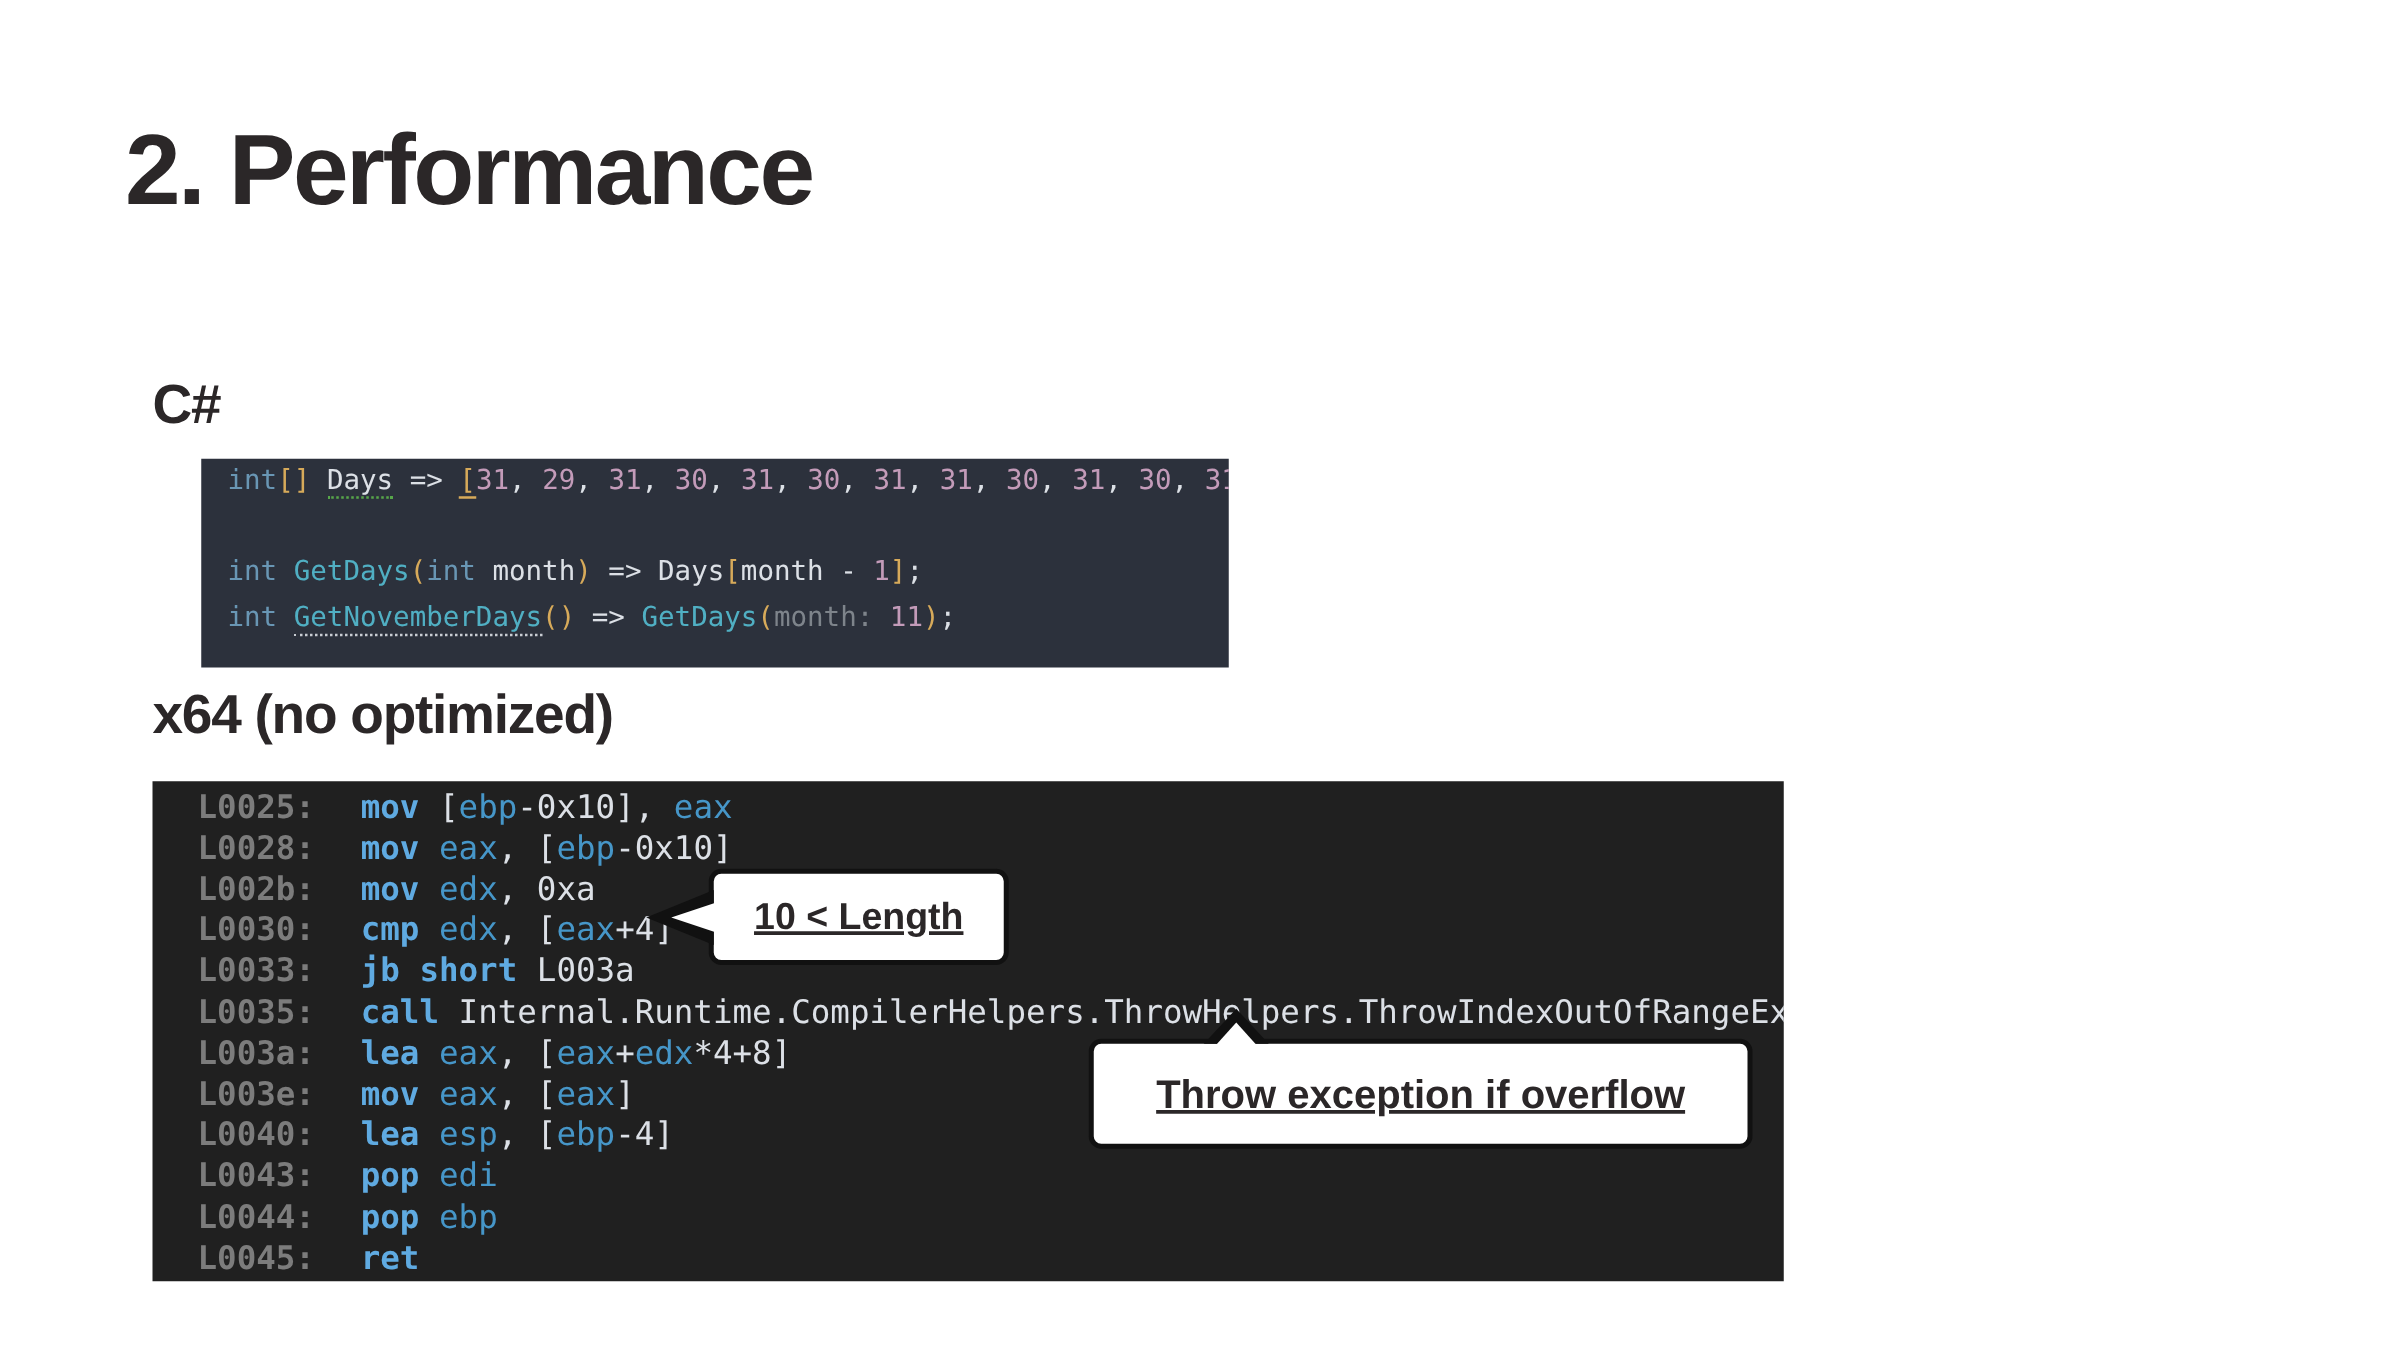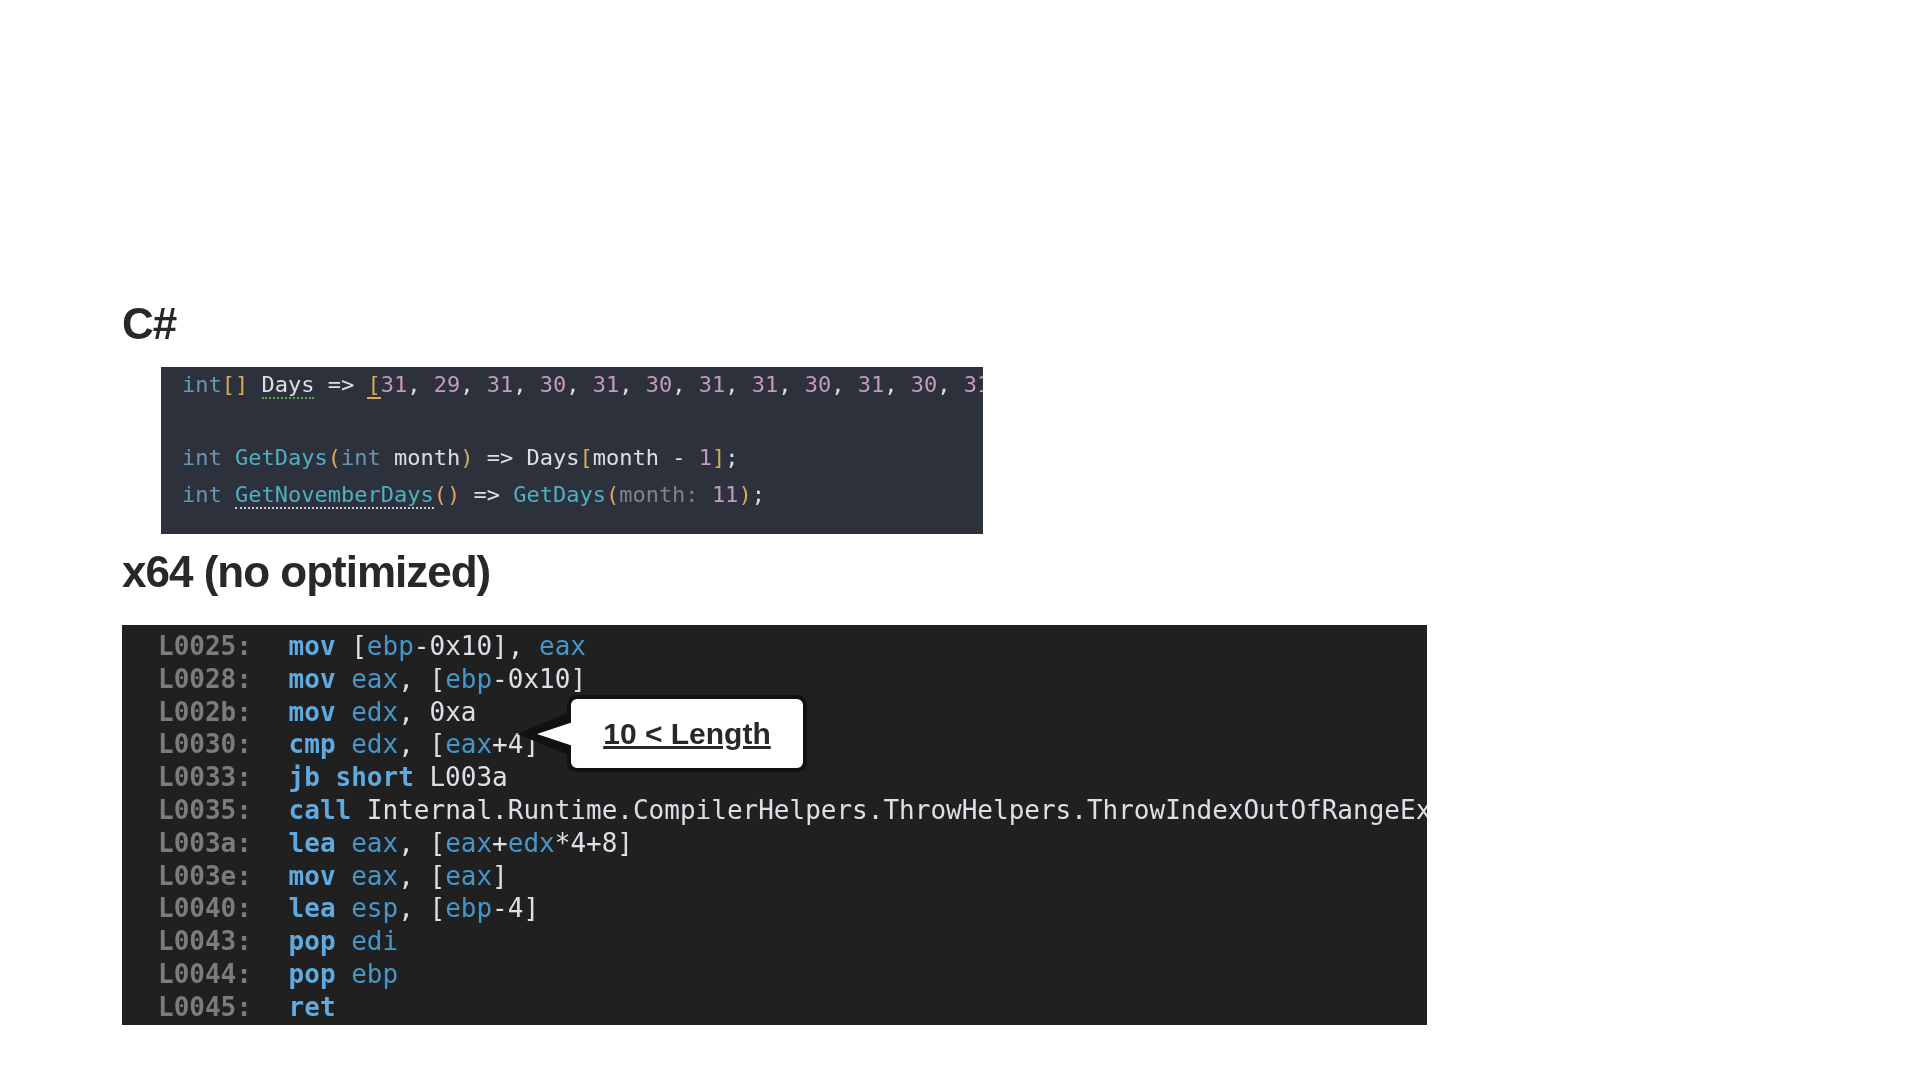--- a/index.html
+++ b/index.html
@@ -82,27 +82,33 @@
     top:-17px;left:96px;
     border-left:18px solid transparent;border-right:18px solid transparent;
     border-bottom:20px solid var(--callout-bg);
   }
 </style>
 </head>
 <body>
 
 <div class="slide">
 
+  <h1 class="title">2. Performance</h1>
 
   <h2 class="sec-heading h-cs">C#</h2>
   <div class="code cs-block" id="cs-code"><div class="cl"><span class="kw">int</span><span class="br">[]</span><span class="tx"> </span><span class="tx uGreen">Days</span><span class="tx"> =&gt; </span><span class="br uGold">[</span><span class="num">31</span><span class="tx">, </span><span class="num">29</span><span class="tx">, </span><span class="num">31</span><span class="tx">, </span><span class="num">30</span><span class="tx">, </span><span class="num">31</span><span class="tx">, </span><span class="num">30</span><span class="tx">, </span><span class="num">31</span><span class="tx">, </span><span class="num">31</span><span class="tx">, </span><span class="num">30</span><span class="tx">, </span><span class="num">31</span><span class="tx">, </span><span class="num">30</span><span class="tx">, </span><span class="num">31</span><span class="br">]</span><span class="tx">;</span></div><div class="cl"></div><div class="cl"><span class="kw">int</span><span class="tx"> </span><span class="mt">GetDays</span><span class="br">(</span><span class="kw">int</span><span class="tx"> month</span><span class="br">)</span><span class="tx"> =&gt; Days</span><span class="br">[</span><span class="tx">month - </span><span class="num">1</span><span class="br">]</span><span class="tx">;</span></div><div class="cl"><span class="kw">int</span><span class="tx"> </span><span class="mt uDot">GetNovemberDays</span><span class="br">()</span><span class="tx"> =&gt; </span><span class="mt">GetDays</span><span class="br">(</span><span class="hint">month:</span><span class="tx"> </span><span class="num">11</span><span class="br">)</span><span class="tx">;</span></div></div>
 
   <h2 class="sec-heading h-asm">x64 (no optimized)</h2>
   <div class="code asm-block" id="asm-code"><div class="cl"><span class="lb">L0025: </span><span class="mn">mov </span><span class="tx">[</span><span class="rg">ebp</span><span class="tx">-0x10], </span><span class="rg">eax</span></div><div class="cl"><span class="lb">L0028: </span><span class="mn">mov </span><span class="rg">eax</span><span class="tx">, [</span><span class="rg">ebp</span><span class="tx">-0x10]</span></div><div class="cl"><span class="lb">L002b: </span><span class="mn">mov </span><span class="rg">edx</span><span class="tx">, 0xa</span></div><div class="cl"><span class="lb">L0030: </span><span class="mn">cmp </span><span class="rg">edx</span><span class="tx">, [</span><span class="rg">eax</span><span class="tx">+4]</span></div><div class="cl"><span class="lb">L0033: </span><span class="mn">jb short </span><span class="tx">L003a</span></div><div class="cl"><span class="lb">L0035: </span><span class="mn">call </span><span class="tx">Internal.Runtime.CompilerHelpers.ThrowHelpers.ThrowIndexOutOfRangeExce</span></div><div class="cl"><span class="lb">L003a: </span><span class="mn">lea </span><span class="rg">eax</span><span class="tx">, [</span><span class="rg">eax</span><span class="tx">+</span><span class="rg">edx</span><span class="tx">*4+8]</span></div><div class="cl"><span class="lb">L003e: </span><span class="mn">mov </span><span class="rg">eax</span><span class="tx">, [</span><span class="rg">eax</span><span class="tx">]</span></div><div class="cl"><span class="lb">L0040: </span><span class="mn">lea </span><span class="rg">esp</span><span class="tx">, [</span><span class="rg">ebp</span><span class="tx">-4]</span></div><div class="cl"><span class="lb">L0043: </span><span class="mn">pop </span><span class="rg">edi</span></div><div class="cl"><span class="lb">L0044: </span><span class="mn">pop </span><span class="rg">ebp</span></div><div class="cl"><span class="lb">L0045: </span><span class="mn">ret</span></div></div>
 
   <div class="callout callout-length">
     <div class="tail tail-left-outer"></div>
     <div class="tail tail-left-inner"></div>
     <span>10 &lt; Length</span>
   </div>
 
+  <div class="callout callout-throw">
+    <div class="tail tail-up-outer"></div>
+    <div class="tail tail-up-inner"></div>
+    <span>Throw exception if overflow</span>
+  </div>
 
 </div>
 
 </body></html>

